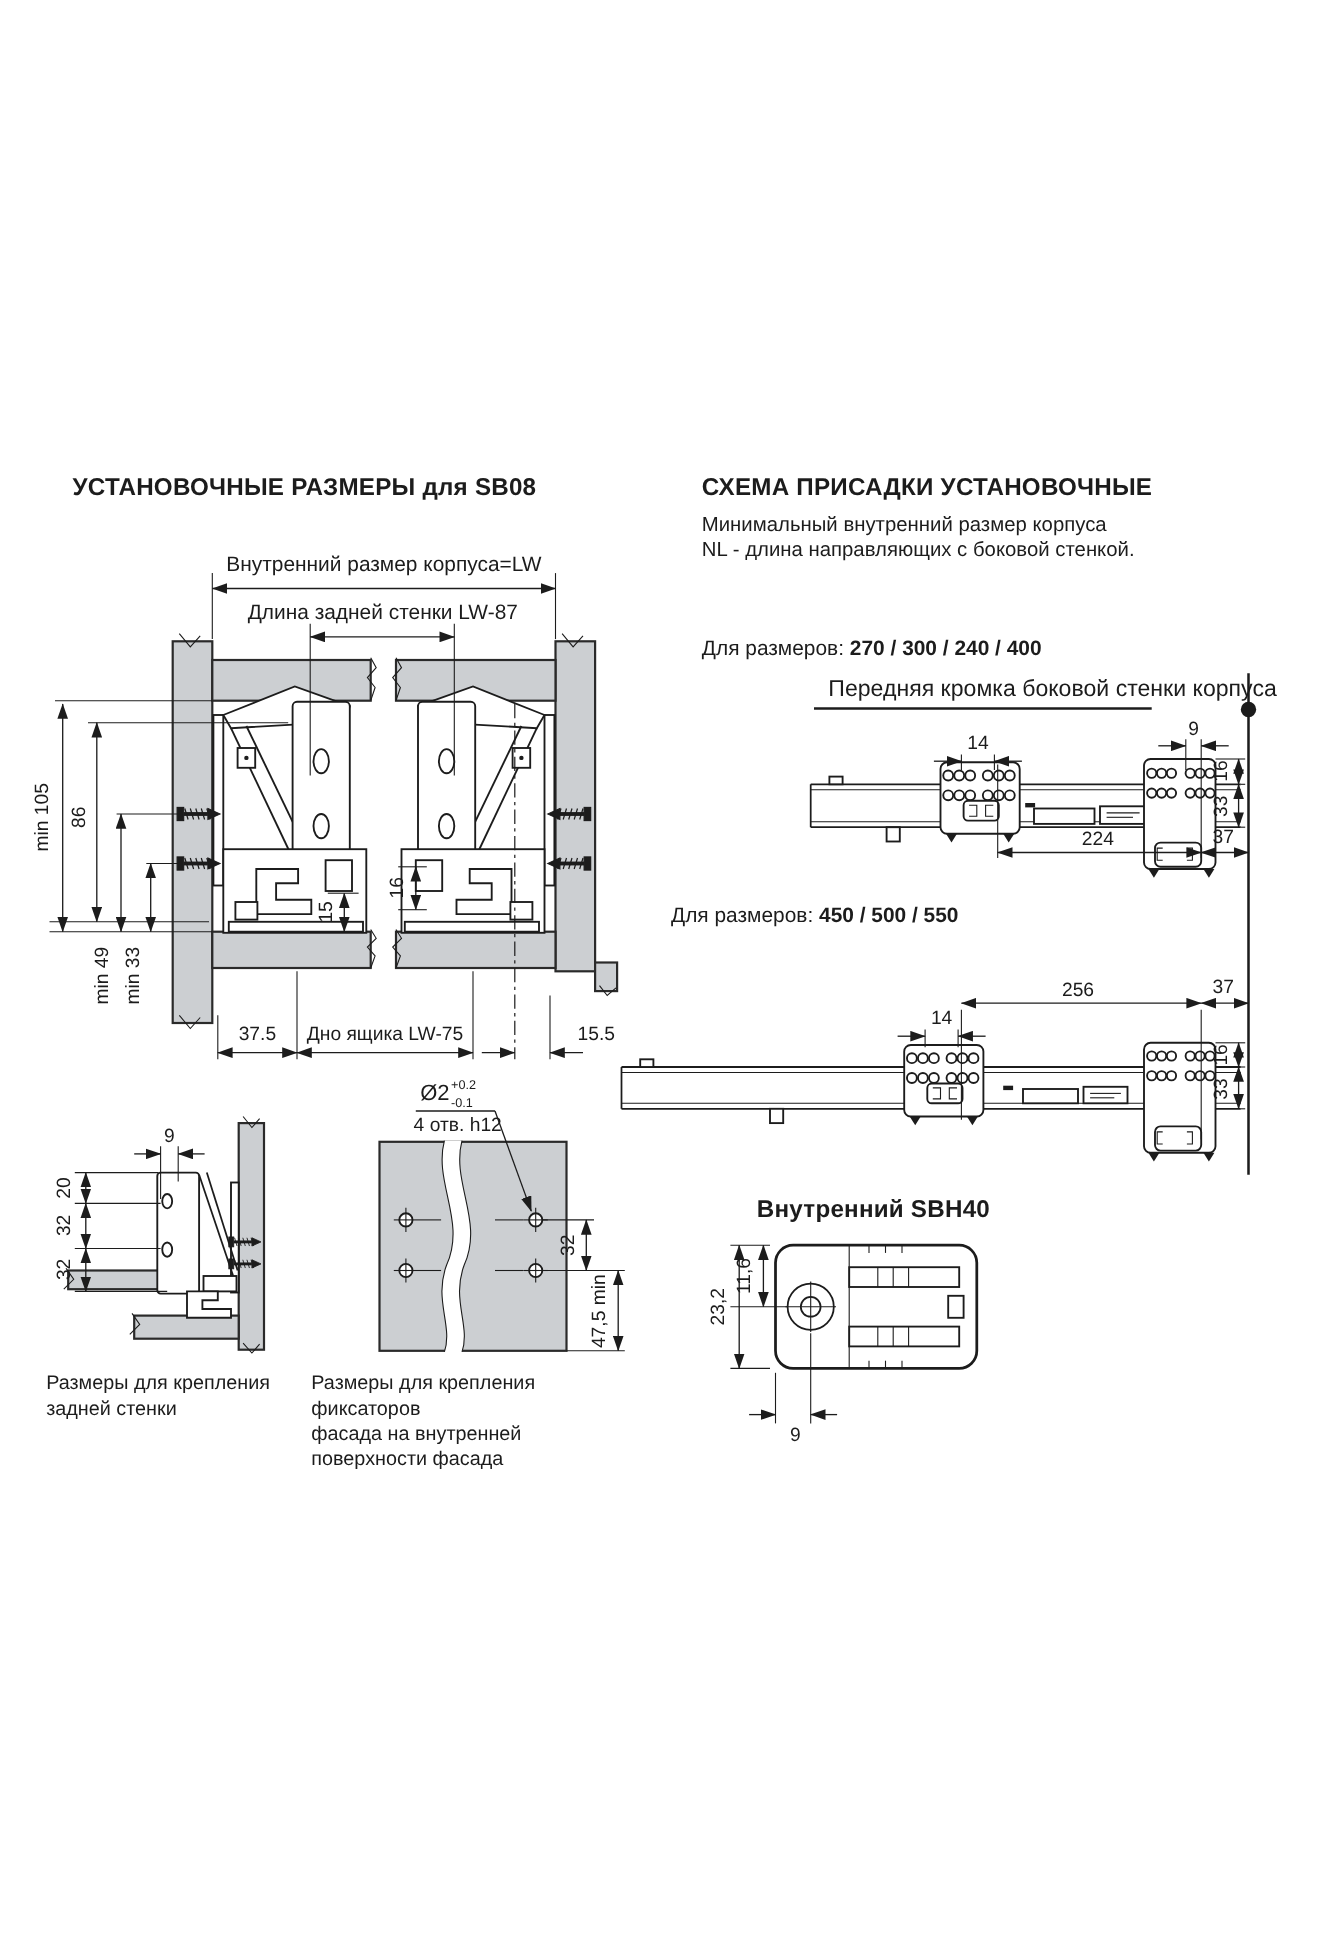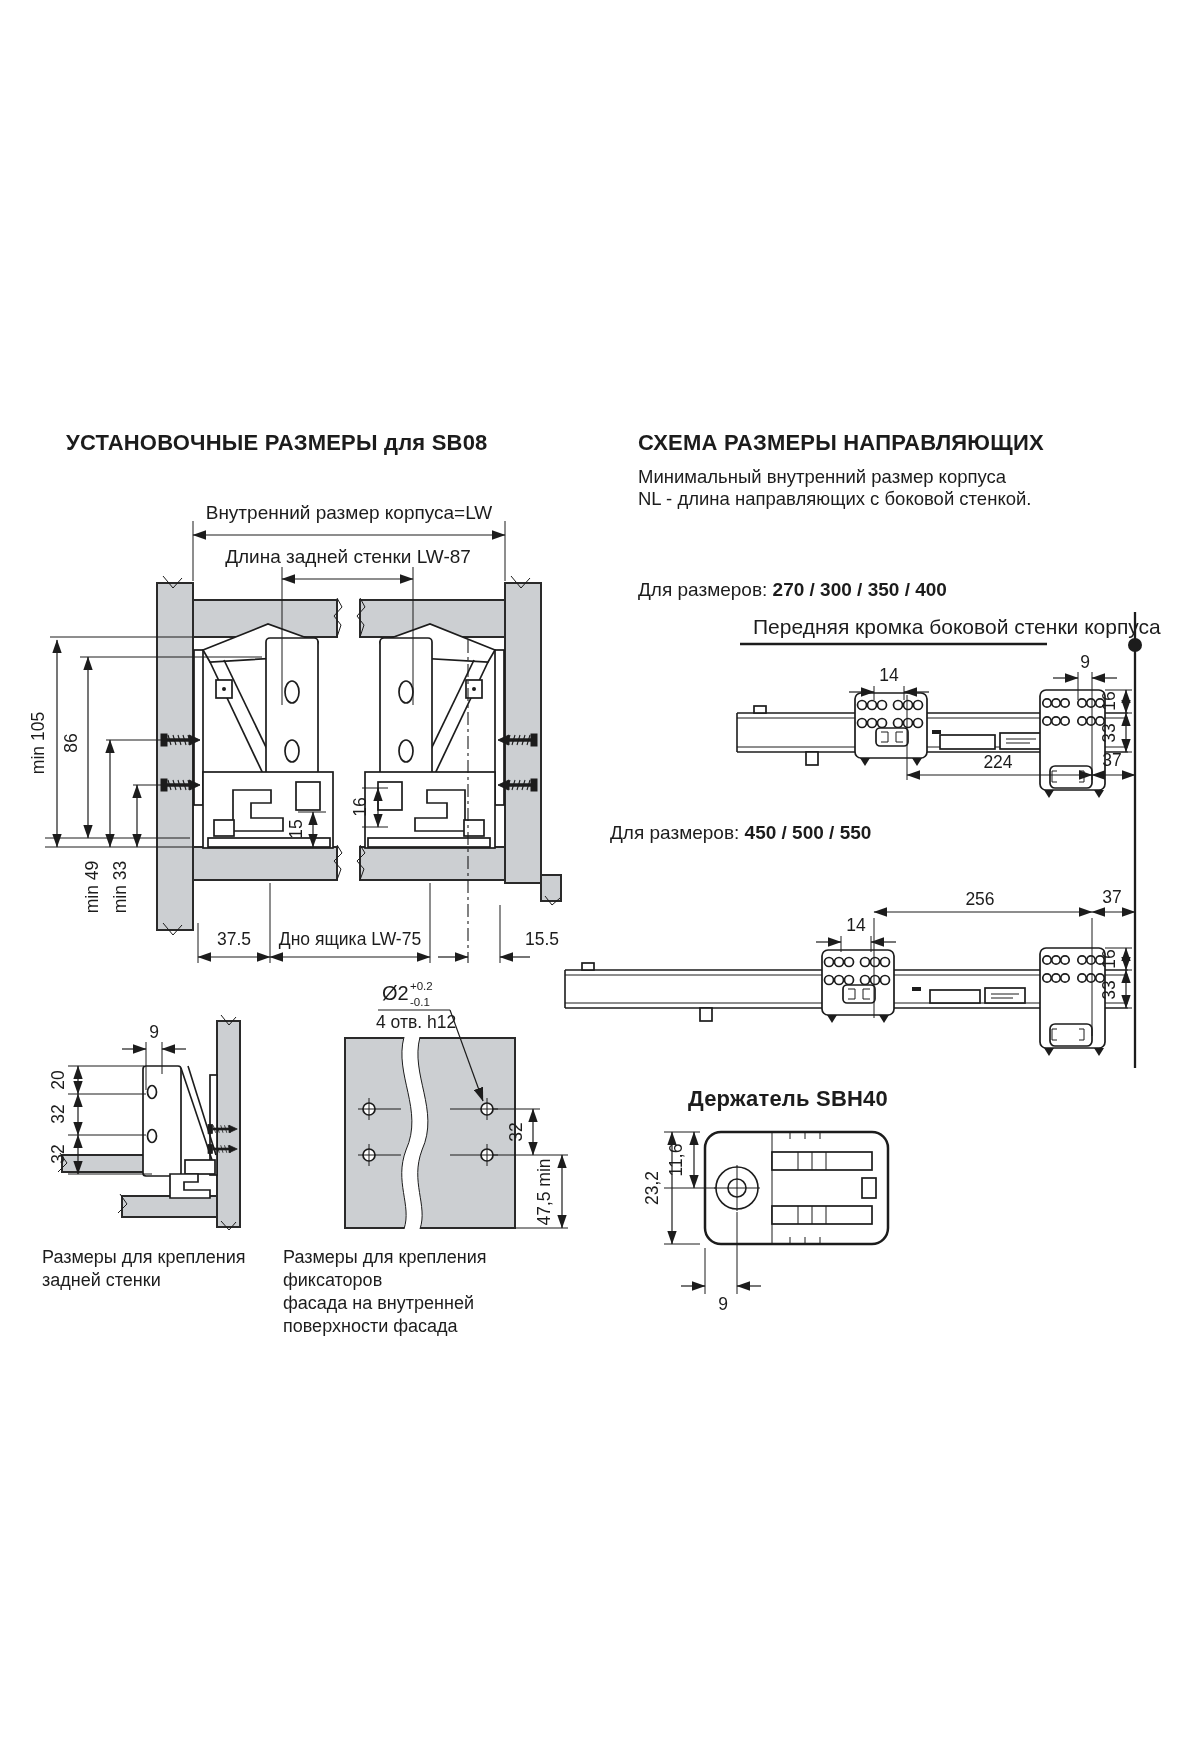--- a/index.html
+++ b/index.html
@@ -25,40 +25,40 @@
 .dd{stroke:#1c1c1c;stroke-width:1.1;fill:none;stroke-dasharray:13 4 3 4}
 .gray{fill:#cccfd2;stroke:#2a2a2a;stroke-width:2}
 .white{fill:#fff;stroke:#1c1c1c;stroke-width:1.7}
 .blk{fill:#1c1c1c;stroke:none}
 .outl{fill:#fff;stroke:#1c1c1c;stroke-width:2.5}
 </style>
 </head>
 <body>
 
 <div class="abs title" style="left:66px;top:430px">УСТАНОВОЧНЫЕ РАЗМЕРЫ для SB08</div>
-<div class="abs title" style="left:638px;top:430px">СХЕМА РАЗМЕРЫ НАПРАВЛЯЮЩИХ</div>
+<div class="abs title" style="left:638px;top:430px">СХЕМА ПРИСАДКИ УСТАНОВОЧНЫЕ</div>
 
 <div class="abs note" style="left:638px;top:466px">
   <div>Минимальный внутренний размер корпуса</div>
   <div>NL - длина направляющих с боковой стенкой.</div>
 </div>
 
 <div class="abs sizes" style="left:638px;top:579px">
   <span>Для размеров:</span>
-  <b>270 / 300 / 350 / 400</b>
+  <b>270 / 300 / 240 / 400</b>
 </div>
 
 <div class="abs lbl" style="left:753px;top:615px">Передняя кромка боковой стенки корпуса</div>
 
 <div class="abs sizes" style="left:610px;top:822px">
   <span>Для размеров:</span>
   <b>450 / 500 / 550</b>
 </div>
 
-<div class="abs title" style="left:688px;top:1086px">Держатель SBH40</div>
+<div class="abs title" style="left:688px;top:1086px">Внутренний SBH40</div>
 
 <div class="abs cap" style="left:42px;top:1246px;width:236px">
   <div>Размеры для крепления</div>
   <div>задней стенки</div>
 </div>
 <div class="abs cap" style="left:283px;top:1246px;width:292px">
   <div>Размеры для крепления фиксаторов</div>
   <div>фасада на внутренней</div>
   <div>поверхности фасада</div>
 </div>

